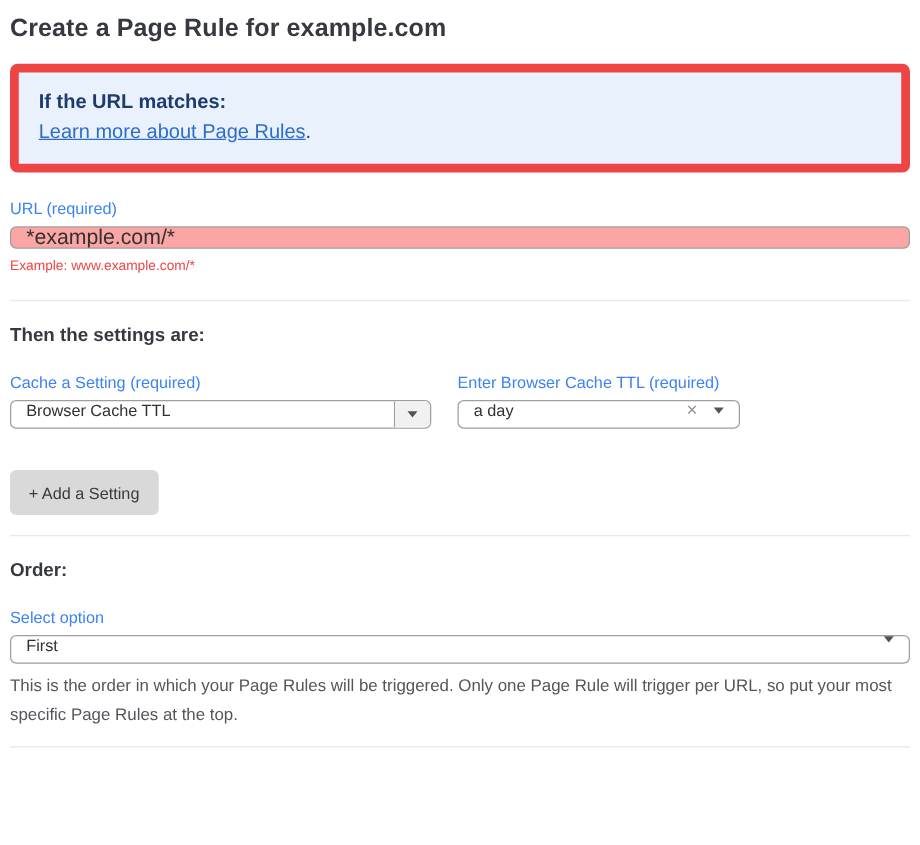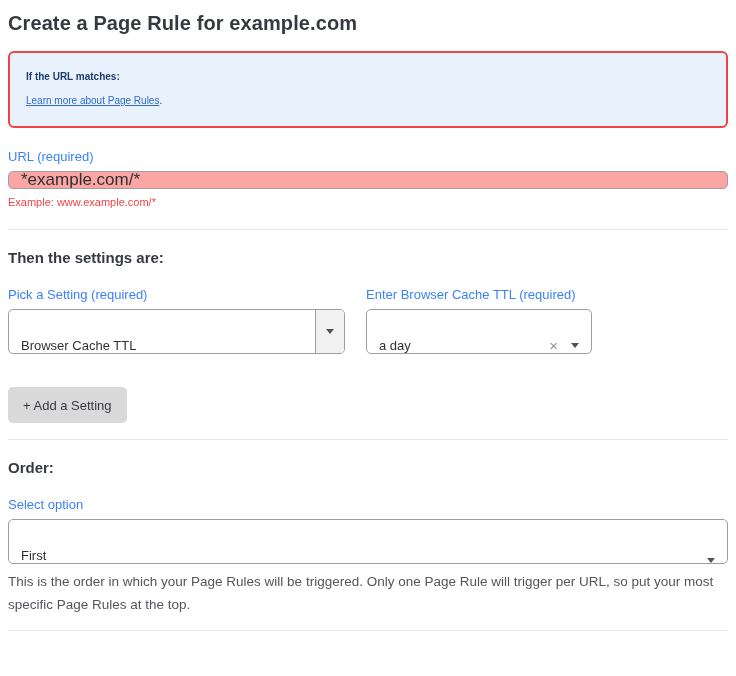--- a/index.html
+++ b/index.html
@@ -18,25 +18,25 @@
     font-weight: 700;
     color: #36393f;
     margin-top: 4px;
     letter-spacing: 0.1px;
   }
 
   
   .info-box {
     margin-top: 16px;
     background: #e9f2fc;
-    border: 2px solid #ef4444;
+    border: 7px solid #ef4444;
     border-radius: 6px;
     padding: 12px 16px 14px 16px;
     color: #1d3b6d;
-    font-size: 10px;
+    font-size: 16px;
     line-height: 23px;
   }
   .info-heading { font-weight: 700; }
   .info-body { margin-top: 1px; }
   .info-link-line { margin-top: 1px; }
   .info-link {
     color: #2d6ccb;
     text-decoration: underline;
     cursor: pointer;
   }
@@ -82,26 +82,26 @@
   }
 
   .settings-row { display: flex; margin-top: 0; }
   .form-group { display: flex; flex-direction: column; }
   .form-group .field-label { margin-top: 21px; }
   .group-setting { width: 337px; }
   .group-ttl { width: 226px; margin-left: 21px; }
 
   .select-box {
     margin-top: 7px;
-    height: 45px;
+    height: 23px;
     border: 1px solid #9e9e9e;
     border-radius: 5px;
     background: #fff;
     display: flex;
-    align-items: flex-end;
+    align-items: flex-start;
     font-size: 13px;
     color: #313131;
     cursor: pointer;
     position: relative;
   }
   .select-value { padding-left: 12px; flex: 1; }
 
   .select-caret-seg {
     width: 29px;
     align-self: stretch;
@@ -176,21 +176,21 @@
   <div class="field-label">URL (required)</div>
   <input class="text-input" type="text" value="*example.com/*" style="">
   <div class="helper-text">Example: www.example.com/*</div>
 
   <hr class="divider">
 
   <div class="section-heading">Then the settings are:</div>
 
   <div class="settings-row">
     <div class="form-group group-setting">
-      <div class="field-label">Pick a Setting (required)</div>
+      <div class="field-label">Cache a Setting (required)</div>
       <div class="select-box">
         <span class="select-value">Browser Cache TTL</span>
         <span class="select-caret-seg">
           <span class="caret-down"></span>
         </span>
       </div>
     </div>
 
     <div class="form-group group-ttl">
       <div class="field-label">Enter Browser Cache TTL (required)</div>

